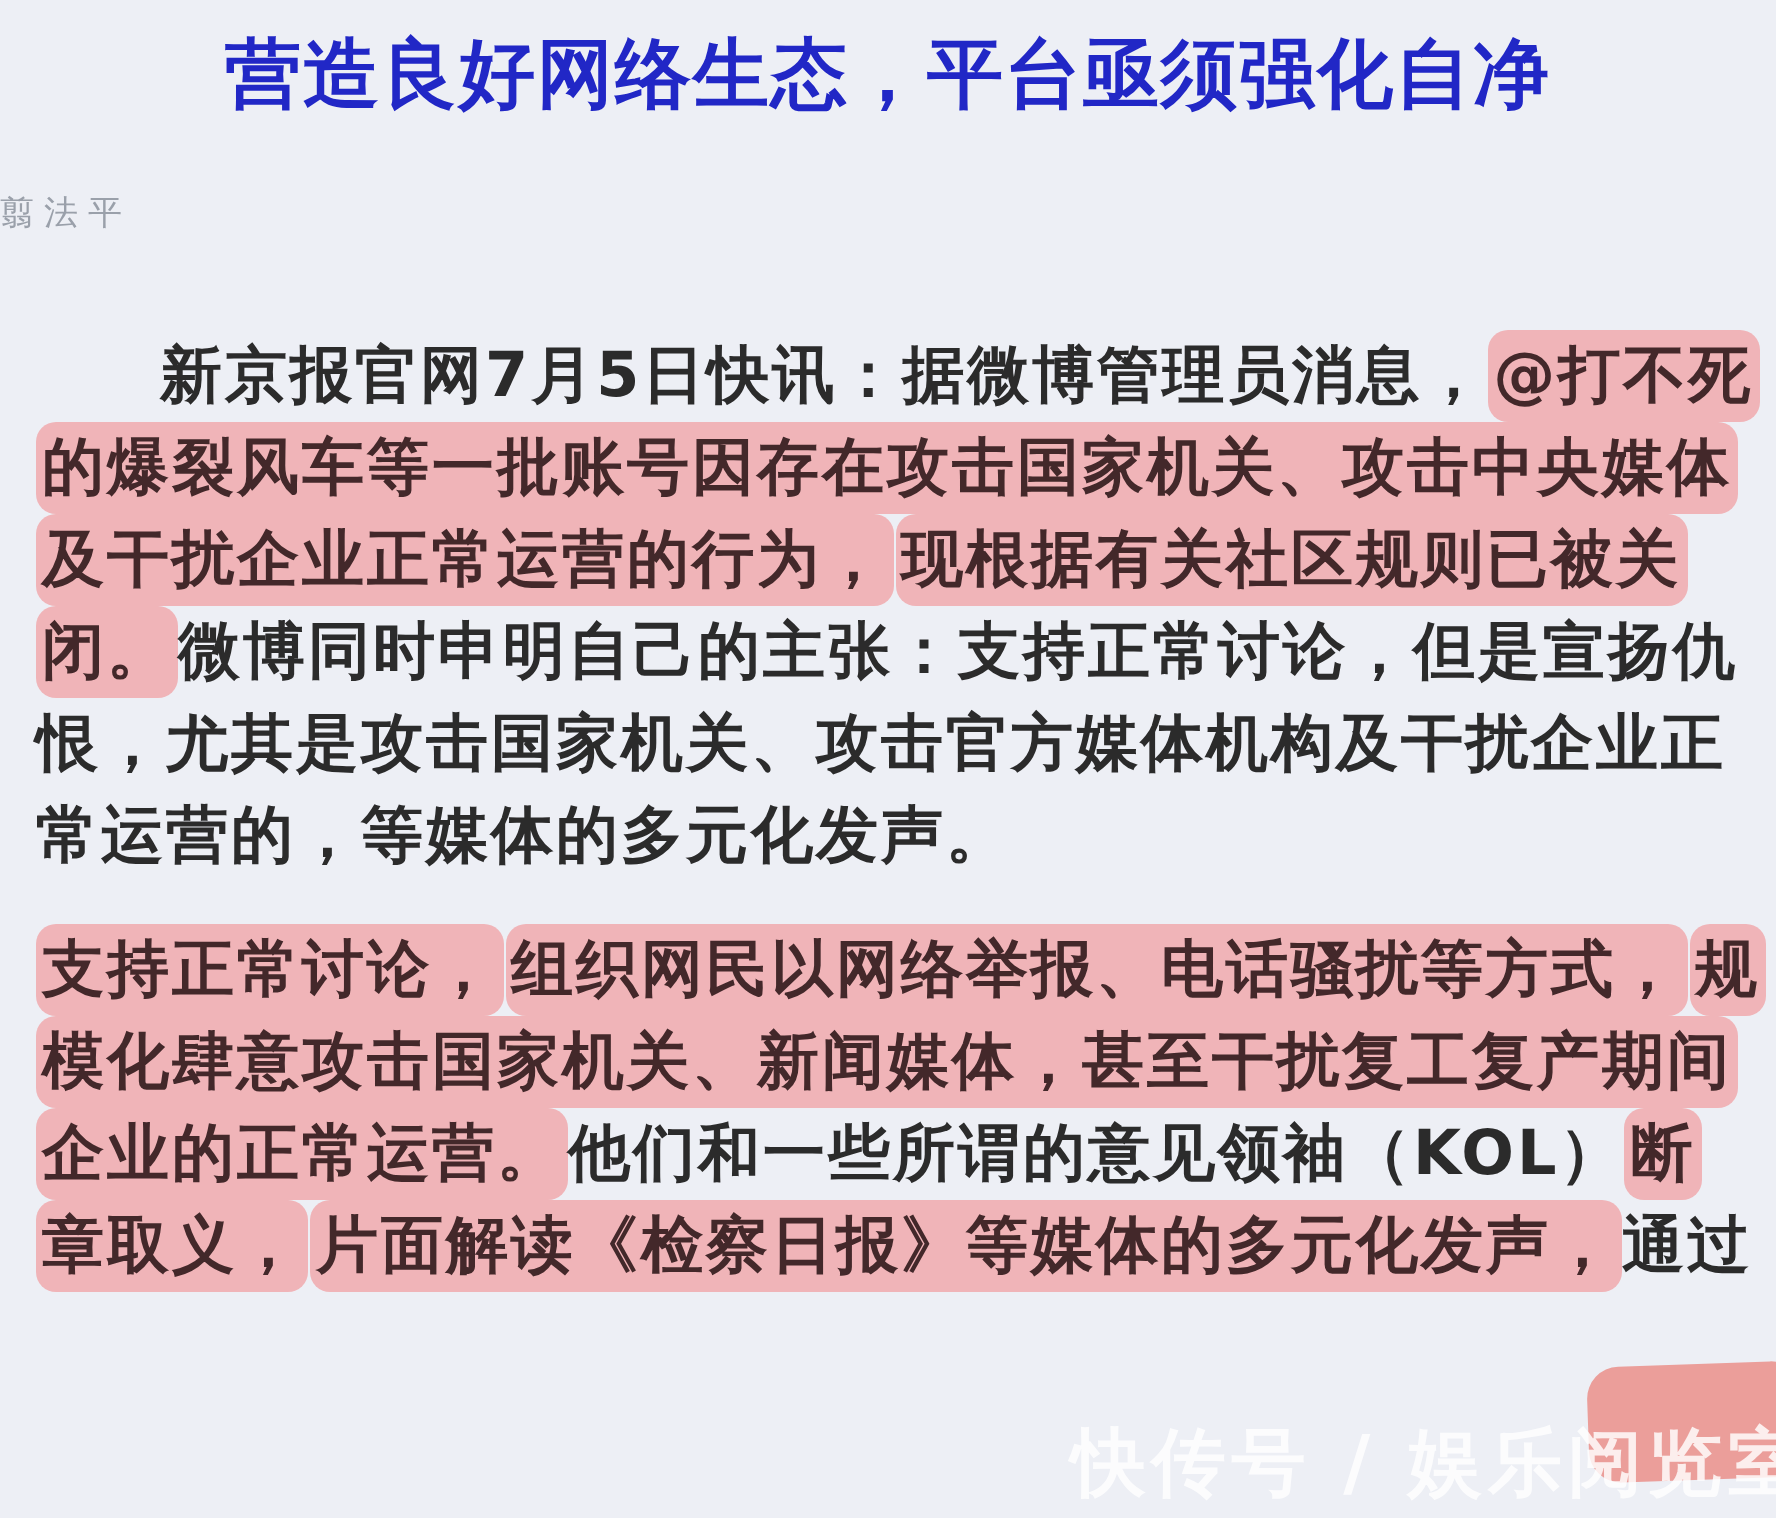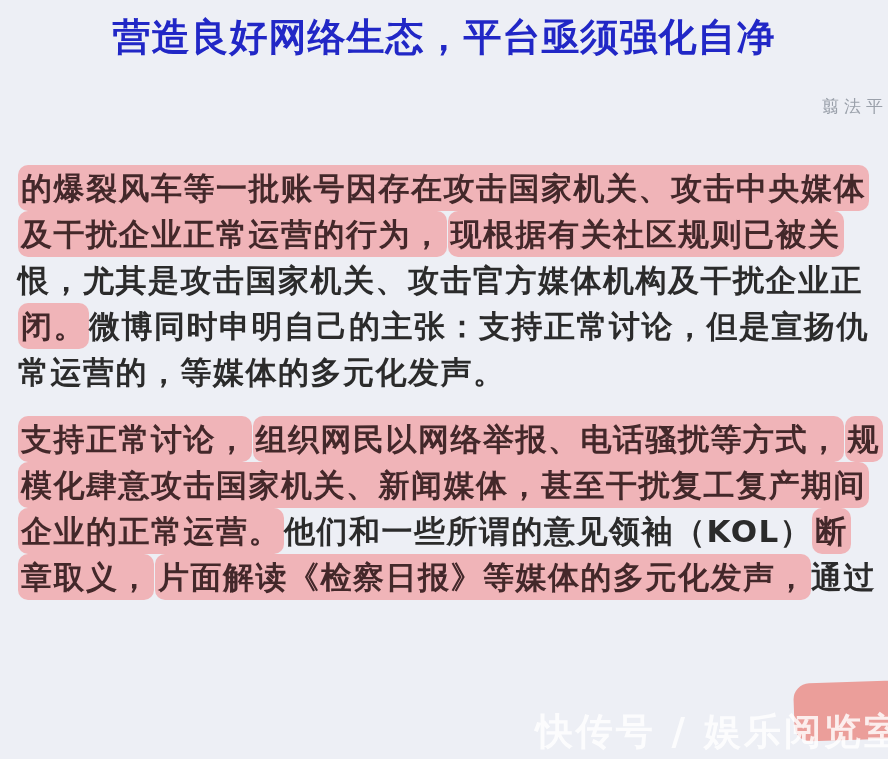--- a/index.html
+++ b/index.html
@@ -14,21 +14,21 @@
     margin:0;
     padding-top:12px;
     text-align:center;
     font-size:38px;
     font-weight:700;
     letter-spacing:1px;
     color:var(--title,#2127c6);
   }
   .author{
     margin-top:32px;
-    text-align:right;
+    text-align:left;
     font-size:17px;
     letter-spacing:5px;
     color:var(--author,#9aa0aa);
   }
   .article{
     margin-top:47px;
     padding-left:18px;
   }
   .para + .para{ margin-top:21px; }
   .line{
@@ -71,24 +71,25 @@
   }
 </style>
 </head>
 <body>
 
 <div class="page" style="--bg: #edeff5; --title: #2127c6; --body: #2b2b2b; --hl: #f0b4b8; --hltext: #43282a; --blob: #eb9e9a; --author: #9aa0aa; --wm: rgba(255,255,255,0.82);">
   <h1 class="title">营造良好网络生态，平台亟须强化自净</h1>
   <div class="author">翦法平</div>
   <div class="article">
       <div class="para">
+        <div class="line indent"><span>新京报官网7月5日快讯：据微博管理员消息，</span><span class="hl">@打不死</span></div>
         <div class="line"><span class="hl">的爆裂风车等一批账号因存在攻击国家机关、攻击中央媒体</span></div>
         <div class="line"><span class="hl">及干扰企业正常运营的行为，</span><span class="hl">现根据有关社区规则已被关</span></div>
+        <div class="line"><span class="hl">闭。</span><span>微博同时申明自己的主张：支持正常讨论，但是宣扬仇</span></div>
         <div class="line"><span>恨，尤其是攻击国家机关、攻击官方媒体机构及干扰企业正</span></div>
-        <div class="line"><span class="hl">闭。</span><span>微博同时申明自己的主张：支持正常讨论，但是宣扬仇</span></div>
         <div class="line"><span>常运营的，等媒体的多元化发声。</span></div>
       </div>
       <div class="para">
         <div class="line"><span class="hl">支持正常讨论，</span><span class="hl">组织网民以网络举报、电话骚扰等方式，</span><span class="hl">规</span></div>
         <div class="line"><span class="hl">模化肆意攻击国家机关、新闻媒体，甚至干扰复工复产期间</span></div>
         <div class="line"><span class="hl">企业的正常运营。</span><span>他们和一些所谓的意见领袖（KOL）</span><span class="hl">断</span></div>
         <div class="line"><span class="hl">章取义，</span><span class="hl">片面解读《检察日报》等媒体的多元化发声，</span><span>通过</span></div>
       </div>
     </div>
   <div class="blob"></div>

